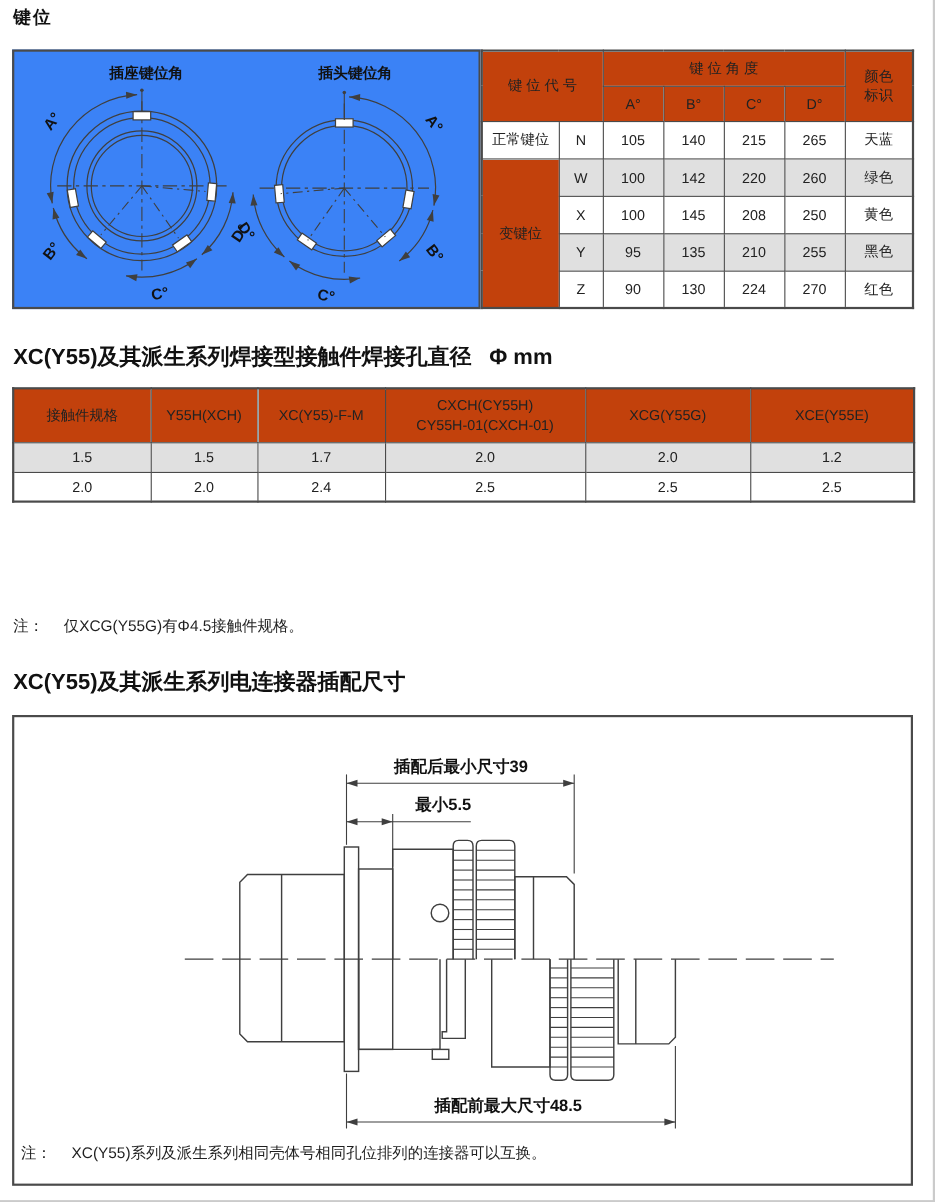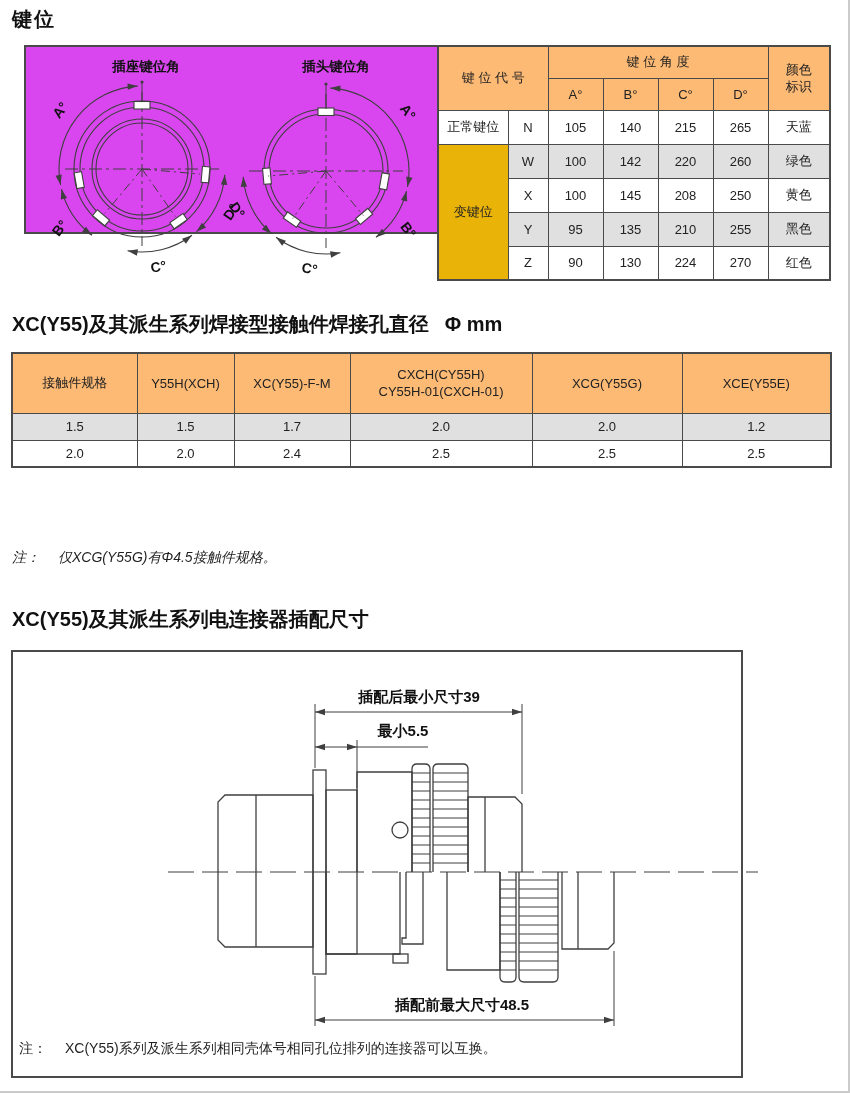--- a/index.html
+++ b/index.html
@@ -1,41 +1,41 @@
 <!DOCTYPE html>
 <html><head>
 <meta charset="utf-8">
 <style>
   html,body{margin:0;padding:0;background:#fff;}
   #page{position:relative;width:850px;height:1093px;background:#fff;overflow:hidden;
         font-family:"Liberation Sans","DejaVu Sans",sans-serif;color:#1f1f1f;
         border-right:2px solid #cbcbcb;border-bottom:2px solid #cbcbcb;box-sizing:border-box;}
-  .h1{position:absolute;left:12px;top:6px;font-size:20px;font-weight:bold;letter-spacing:2px;color:#111;}
+  .h1{position:absolute;left:12px;top:6px;font-size:16px;font-weight:bold;letter-spacing:2px;color:#111;}
   .h2{position:absolute;left:12px;font-size:20px;font-weight:bold;color:#111;white-space:nowrap;}
   .h2 .unit{margin-left:16px;font-weight:bold;}
-  .figbox{position:absolute;left:24px;top:45px;width:426px;height:189px;border:2px solid #4a4a4a;box-sizing:border-box;background:#d946ef;}
-  .drawbox{position:absolute;left:11px;top:650px;width:732px;height:428px;border:2px solid #4a4a4a;box-sizing:border-box;background:#fff;}
+  .figbox{position:absolute;left:11px;top:45px;width:426px;height:236px;border:2px solid #4a4a4a;box-sizing:border-box;background:#3b82f6;}
+  .drawbox{position:absolute;left:11px;top:650px;width:819px;height:428px;border:2px solid #4a4a4a;box-sizing:border-box;background:#fff;}
   .note{position:absolute;font-size:14px;color:#1f1f1f;white-space:nowrap;}
   .note .lbl{margin-right:18px;}
   table{border-collapse:collapse;table-layout:fixed;width:100%;}
   .tbl{position:absolute;background:#fff;}
   .tbl table{border:2px solid #4a4a4a;}
   .tbl th,.tbl td{border:1px solid #4a4a4a;text-align:center;vertical-align:middle;
       font-size:13px;font-weight:normal;color:#222;padding:0;overflow:hidden;}
-  .tbl th{background:#fdba74;}
+  .tbl th{background:#c2410c;}
   tr.shade td{background:#e0e0e0;}
-  tr.shade td.plain{background:#eab308;}
+  tr.shade td.plain{background:#c2410c;}
   .preline{white-space:pre-line;line-height:1.35;}
   #keytable{left:437px;top:45px;width:392px;}
   #keytable tr.hrow{height:32px;}
   #keytable tr.drow{height:34px;}
   #soldertable{left:11px;top:352px;width:819px;}
-  #soldertable tr.hrow{height:60px;}
+  #soldertable tr.hrow{height:49px;}
   #soldertable tr.drow{height:27px;}
-  #note1{left:12px;top:549px;font-style:italic;}
+  #note1{left:12px;top:561px;}
   #title2{top:311px;}
   #title3{top:606px;}
   #note2{left:6px;top:388px;}
   svg text{font-family:"Liberation Sans","DejaVu Sans",sans-serif;}
 </style>
 </head>
 <body>
 
 <div id="page">
 

